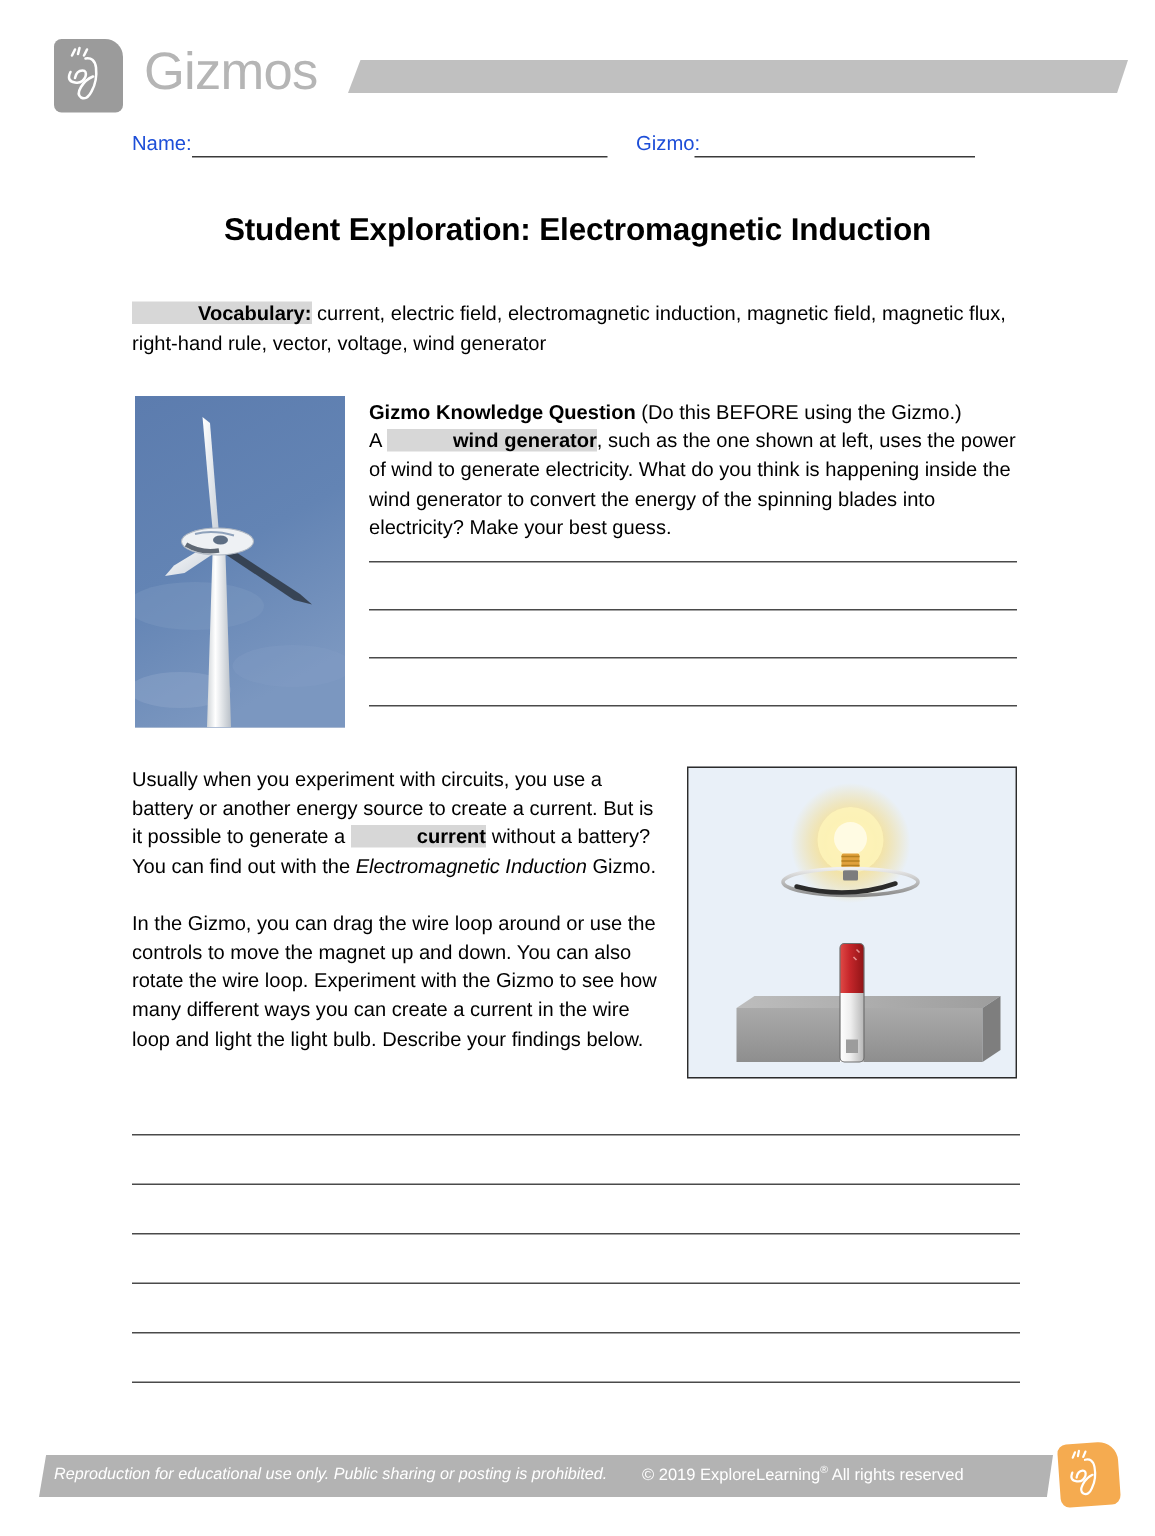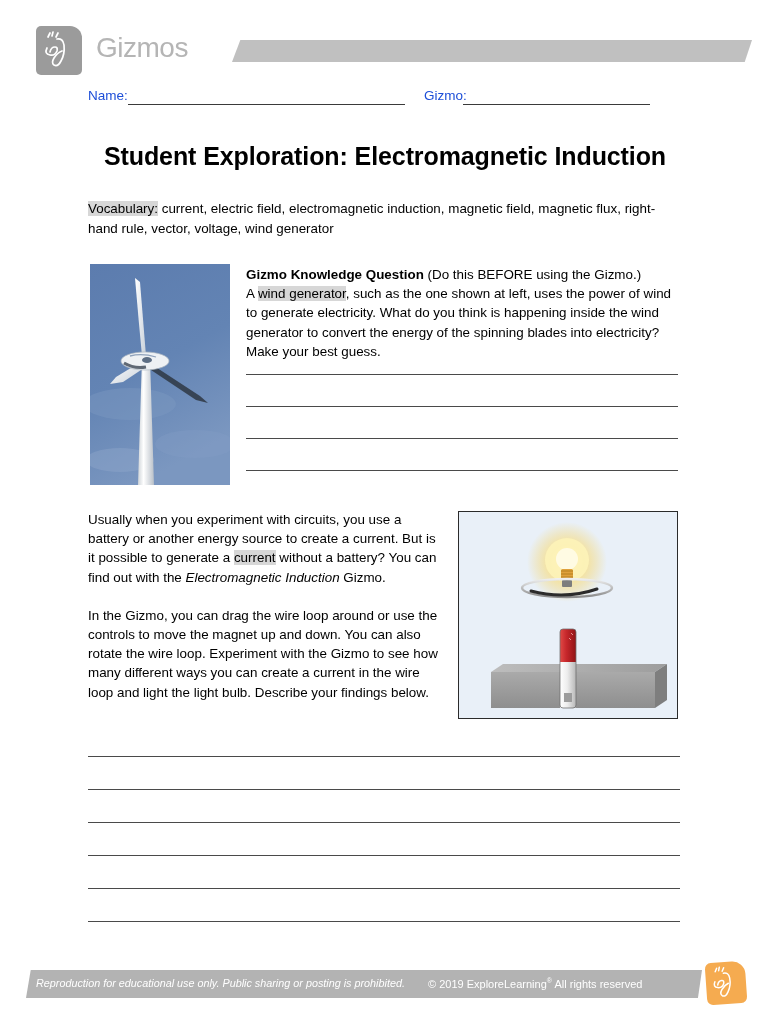--- a/index.html
+++ b/index.html
@@ -37,21 +37,21 @@
     width: 46px;
     height: 49px;
     background: #9b9b9b;
     border-radius: 5px 12px 5px 5px;
   }
   .logo-badge svg { display: block; }
   .brand-word {
     position: absolute;
     left: 96px;
     top: 26px;
-    font-size: 28px;
+    font-size: 35px;
     font-weight: 400;
     letter-spacing: -0.5px;
     color: #b5b5b5;
     line-height: 44px;
   }
   .header-bar {
     position: absolute;
     left: 232px;
     top: 40px;
     width: 520px;
@@ -86,37 +86,38 @@
   .nd-name-rule { left: 40px; width: 277px; }
   .nd-date-rule { left: 375px; width: 187px; }
 
   
   .doc-title {
     position: absolute;
     left: 0;
     top: 142px;
     width: 770px;
     text-align: center;
-    font-size: 25px;
+    font-size: 21px;
     font-weight: bold;
     letter-spacing: -0.1px;
   }
 
   
   .vocab {
     position: absolute;
     left: 88px;
     top: 199px;
     width: 590px;
     font-size: 13.4px;
     line-height: 19.5px;
   }
   .hl {
     background: #d7d7d7;
-    font-weight: normal;
+    font-weight: bold;
+    padding-left: 44px;
   }
 
   
   .turbine-photo {
     position: absolute;
     left: 90px;
     top: 264px;
     width: 140px;
     height: 221px;
     overflow: hidden;

